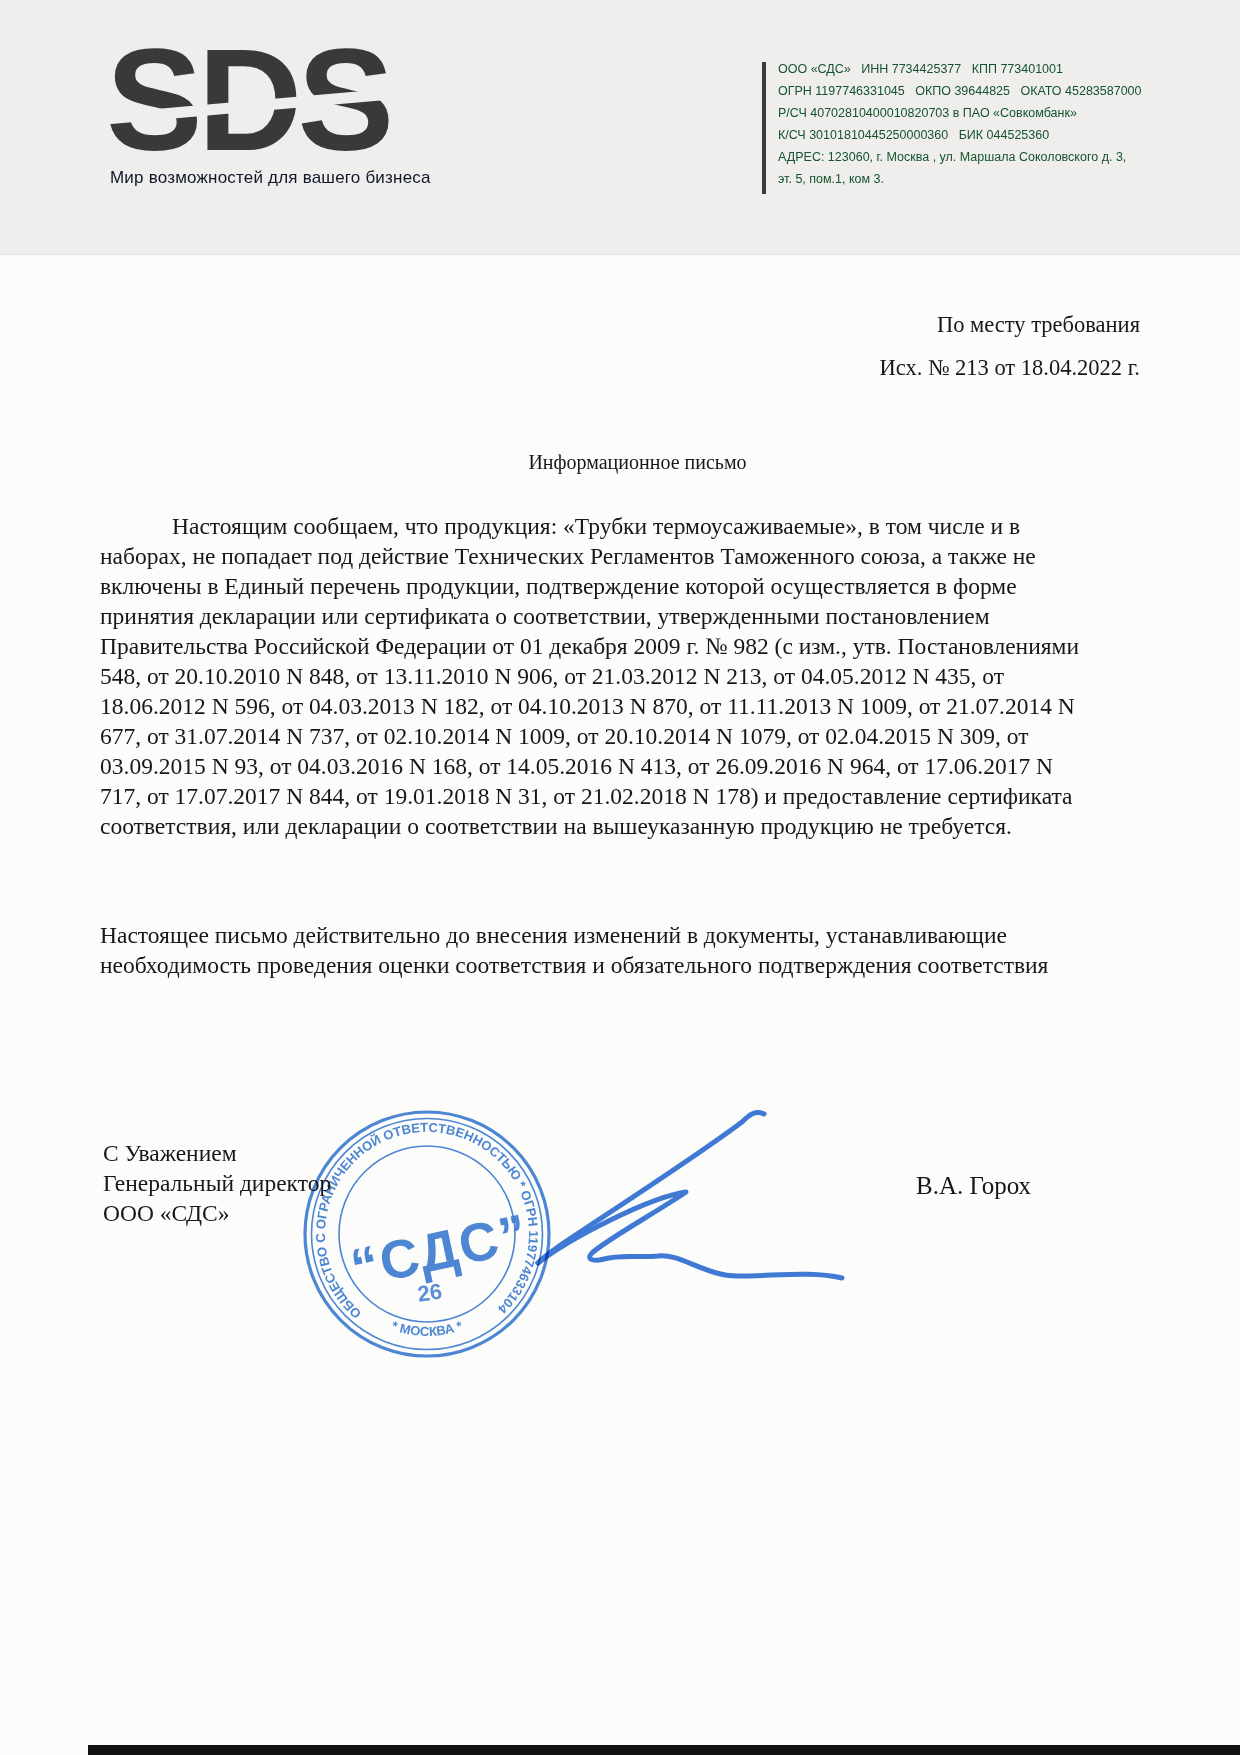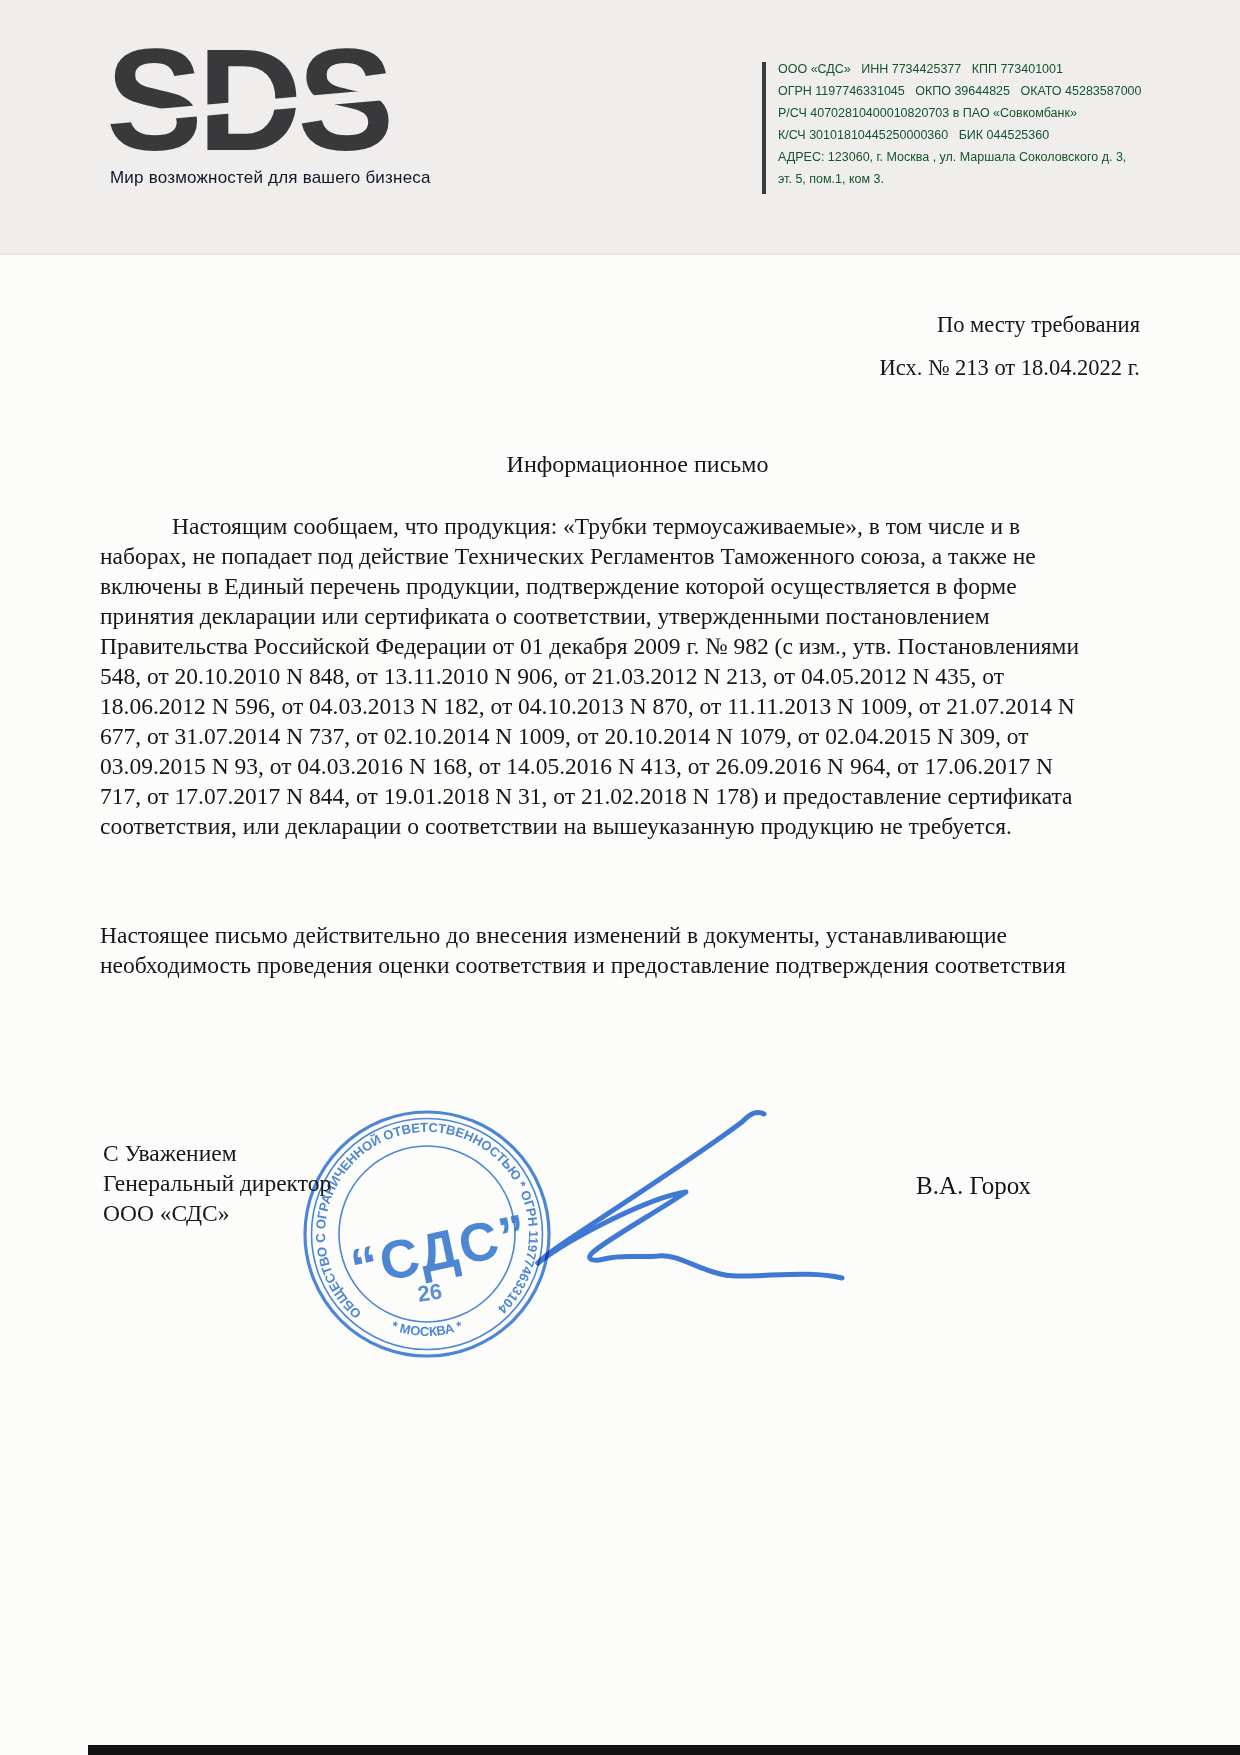--- a/index.html
+++ b/index.html
@@ -19,21 +19,21 @@
   .tagline { position:absolute; left:110px; top:168px; font-family:"Liberation Sans", sans-serif;
              font-size:17px; color:#0f172a; letter-spacing:0.2px; }
   .company-bar { position:absolute; left:762px; top:62px; width:3.5px; height:132px; background:#3b3b3d; }
   .company-info { position:absolute; left:778px; top:58px; font-family:"Liberation Sans", sans-serif;
                   font-size:12.5px; line-height:22px; color:#14532d; }
   .company-info div { white-space:pre; }
   
   .meta-block { position:absolute; right:100px; top:296px; text-align:right; font-size:22.5px;margin-top:16px; }
   .meta-block .ref { margin-top:17px; }
   
-  .doc-title { position:absolute; left:100px; top:451px; width:1075px; text-align:center; font-size:24px; }
+  .doc-title { position:absolute; left:100px; top:451px; width:1075px; text-align:center; font-size:20px; }
   .para { position:absolute; left:100px; font-size:23.5px; }
   .para div { white-space:pre; height:30px; line-height:30px; }
   .para1 { top:511px; }
   .para1 div:first-child { padding-left:72px; }
   .para2 { top:920px; }
   
   .closing { position:absolute; left:103px; top:1138px; font-size:23.5px; }
   .closing div { height:30px; line-height:30px; white-space:pre; }
   .signer { position:absolute; left:916px; top:1172px; font-size:25px; }
   
@@ -81,21 +81,21 @@
       <div>Правительства Российской Федерации от 01 декабря 2009 г. № 982 (с изм., утв. Постановлениями</div>
       <div>548, от 20.10.2010 N 848, от 13.11.2010 N 906, от 21.03.2012 N 213, от 04.05.2012 N 435, от</div>
       <div>18.06.2012 N 596, от 04.03.2013 N 182, от 04.10.2013 N 870, от 11.11.2013 N 1009, от 21.07.2014 N</div>
       <div>677, от 31.07.2014 N 737, от 02.10.2014 N 1009, от 20.10.2014 N 1079, от 02.04.2015 N 309, от</div>
       <div>03.09.2015 N 93, от 04.03.2016 N 168, от 14.05.2016 N 413, от 26.09.2016 N 964, от 17.06.2017 N</div>
       <div>717, от 17.07.2017 N 844, от 19.01.2018 N 31, от 21.02.2018 N 178) и предоставление сертификата</div>
       <div>соответствия, или декларации о соответствии на вышеуказанную продукцию не требуется.</div>
     </div>
   <div class="para para2">
       <div>Настоящее письмо действительно до внесения изменений в документы, устанавливающие</div>
-      <div>необходимость проведения оценки соответствия и предоставление подтверждения соответствия</div>
+      <div>необходимость проведения оценки соответствия и обязательного подтверждения соответствия</div>
     </div>
 
   <div class="closing">
       <div>С Уважением</div>
       <div>Генеральный директор</div>
       <div>ООО «СДС»</div>
     </div>
   <div class="signer">В.А. Горох</div>
 
   <svg class="stamp-svg" width="260" height="260" viewBox="0 0 260 260">

